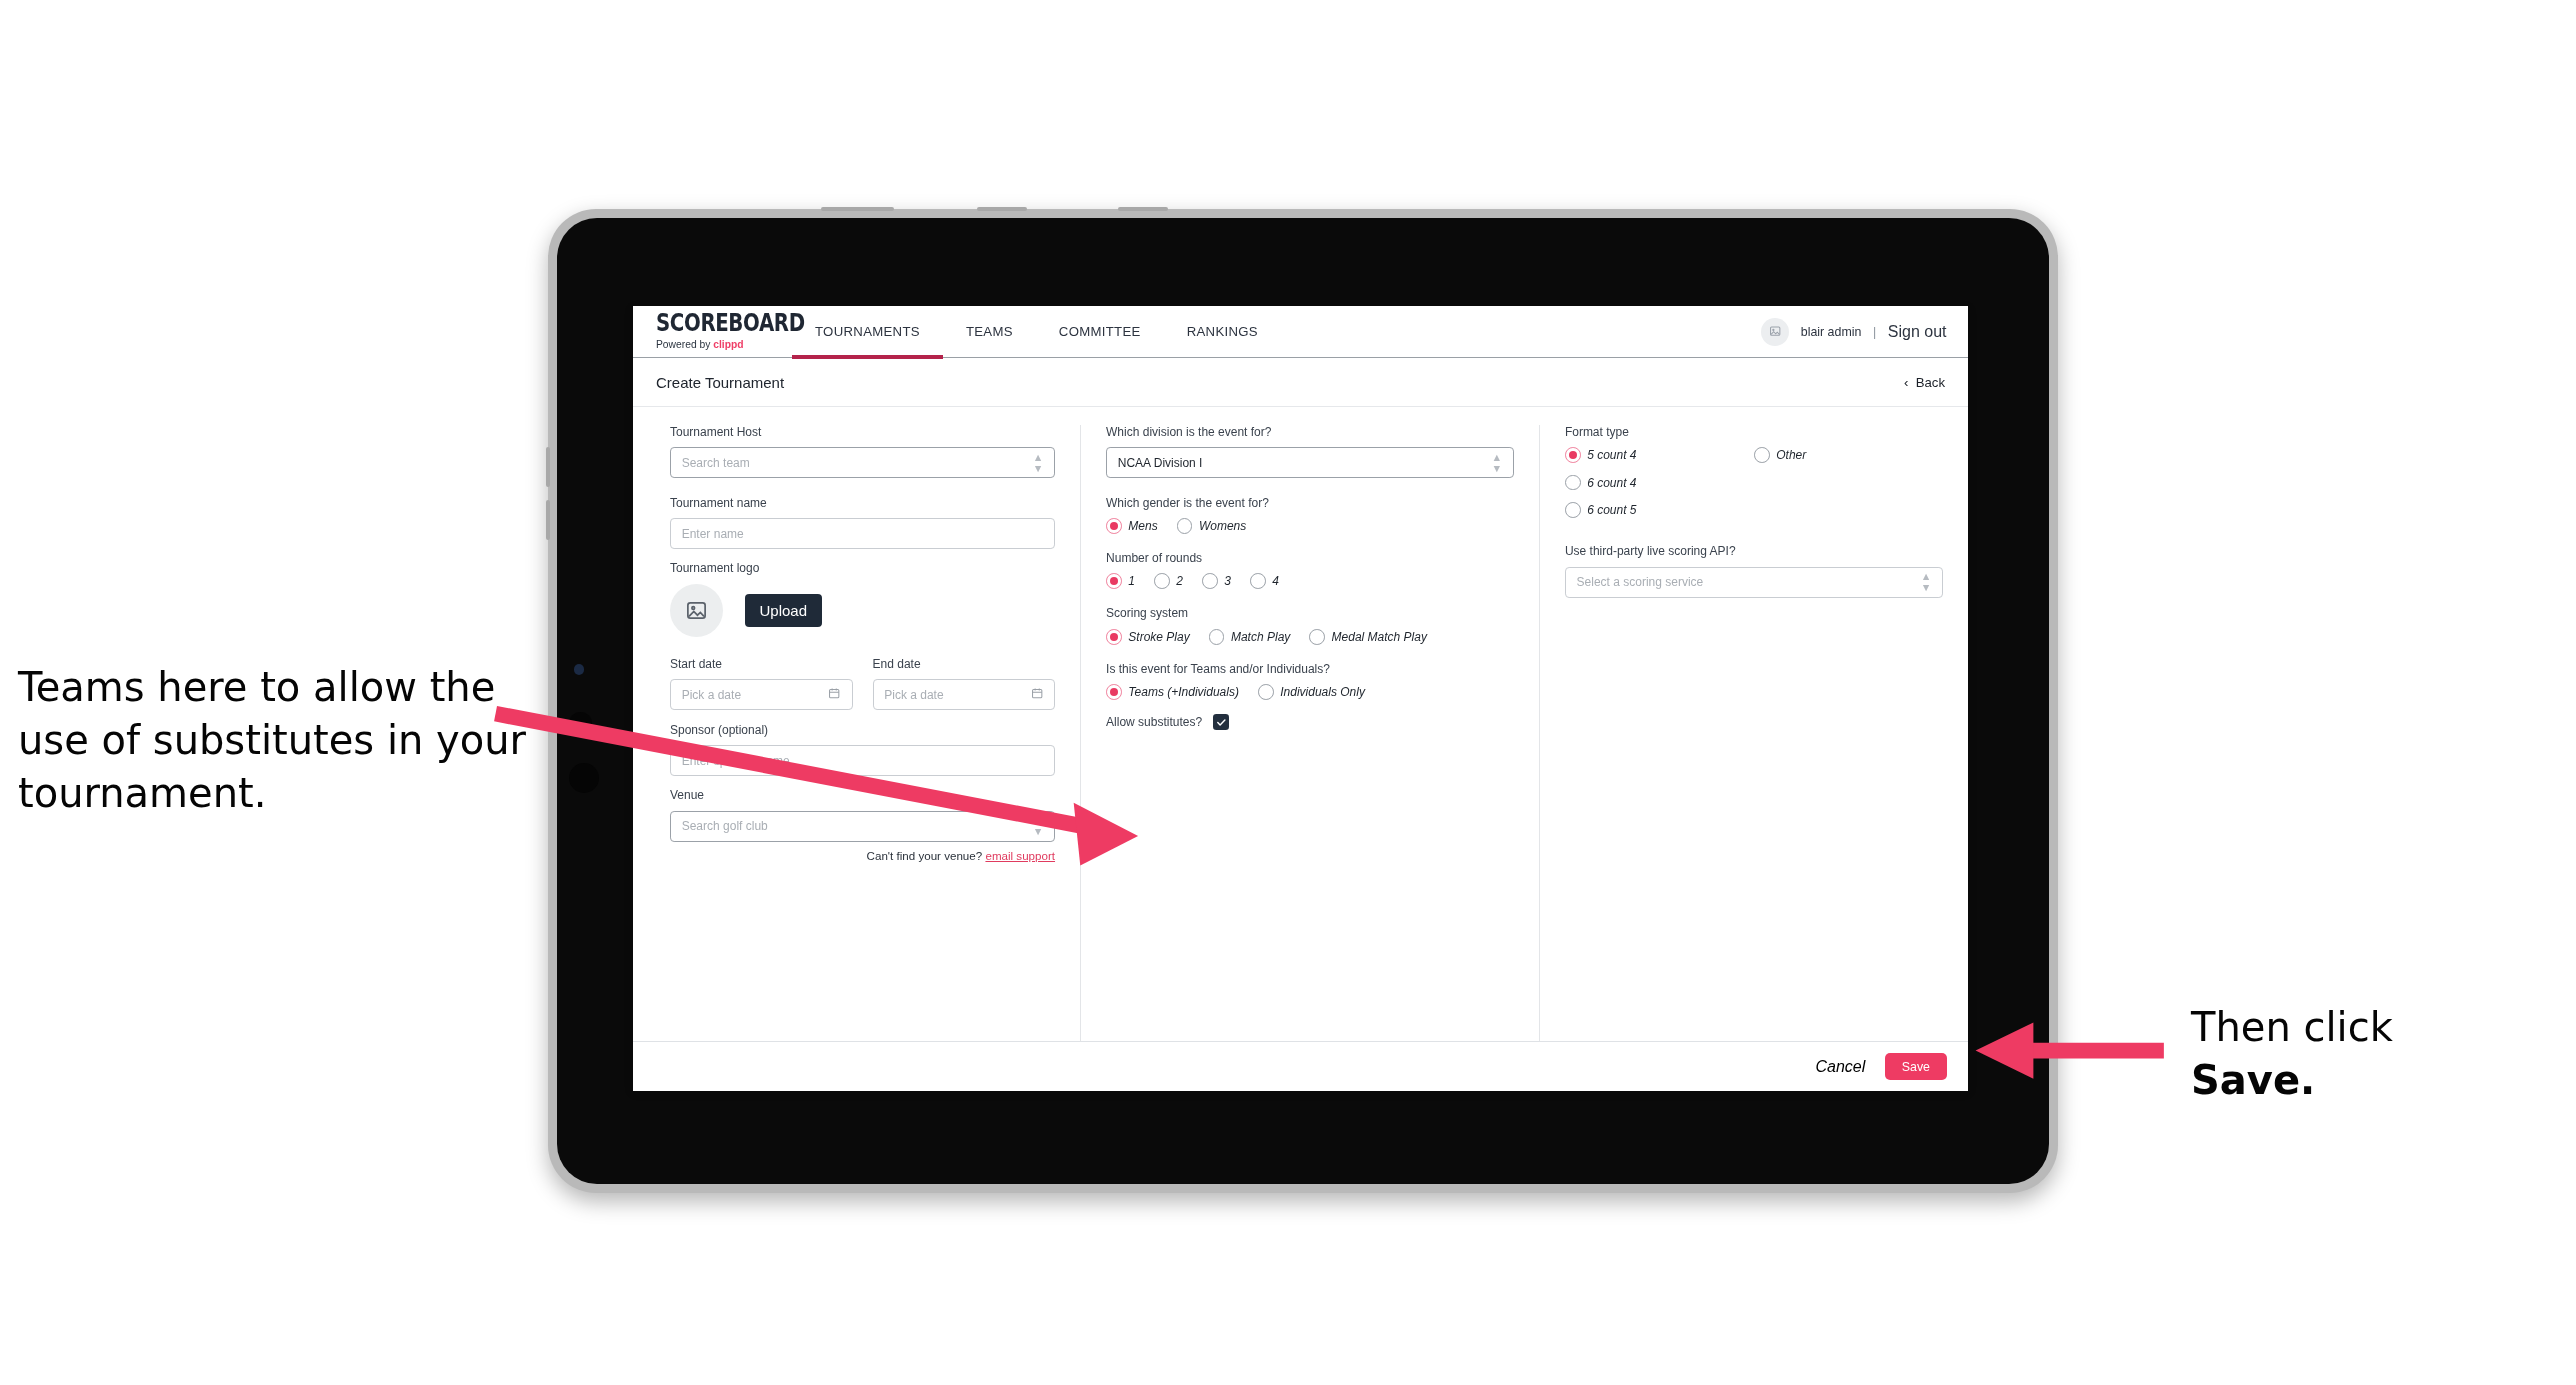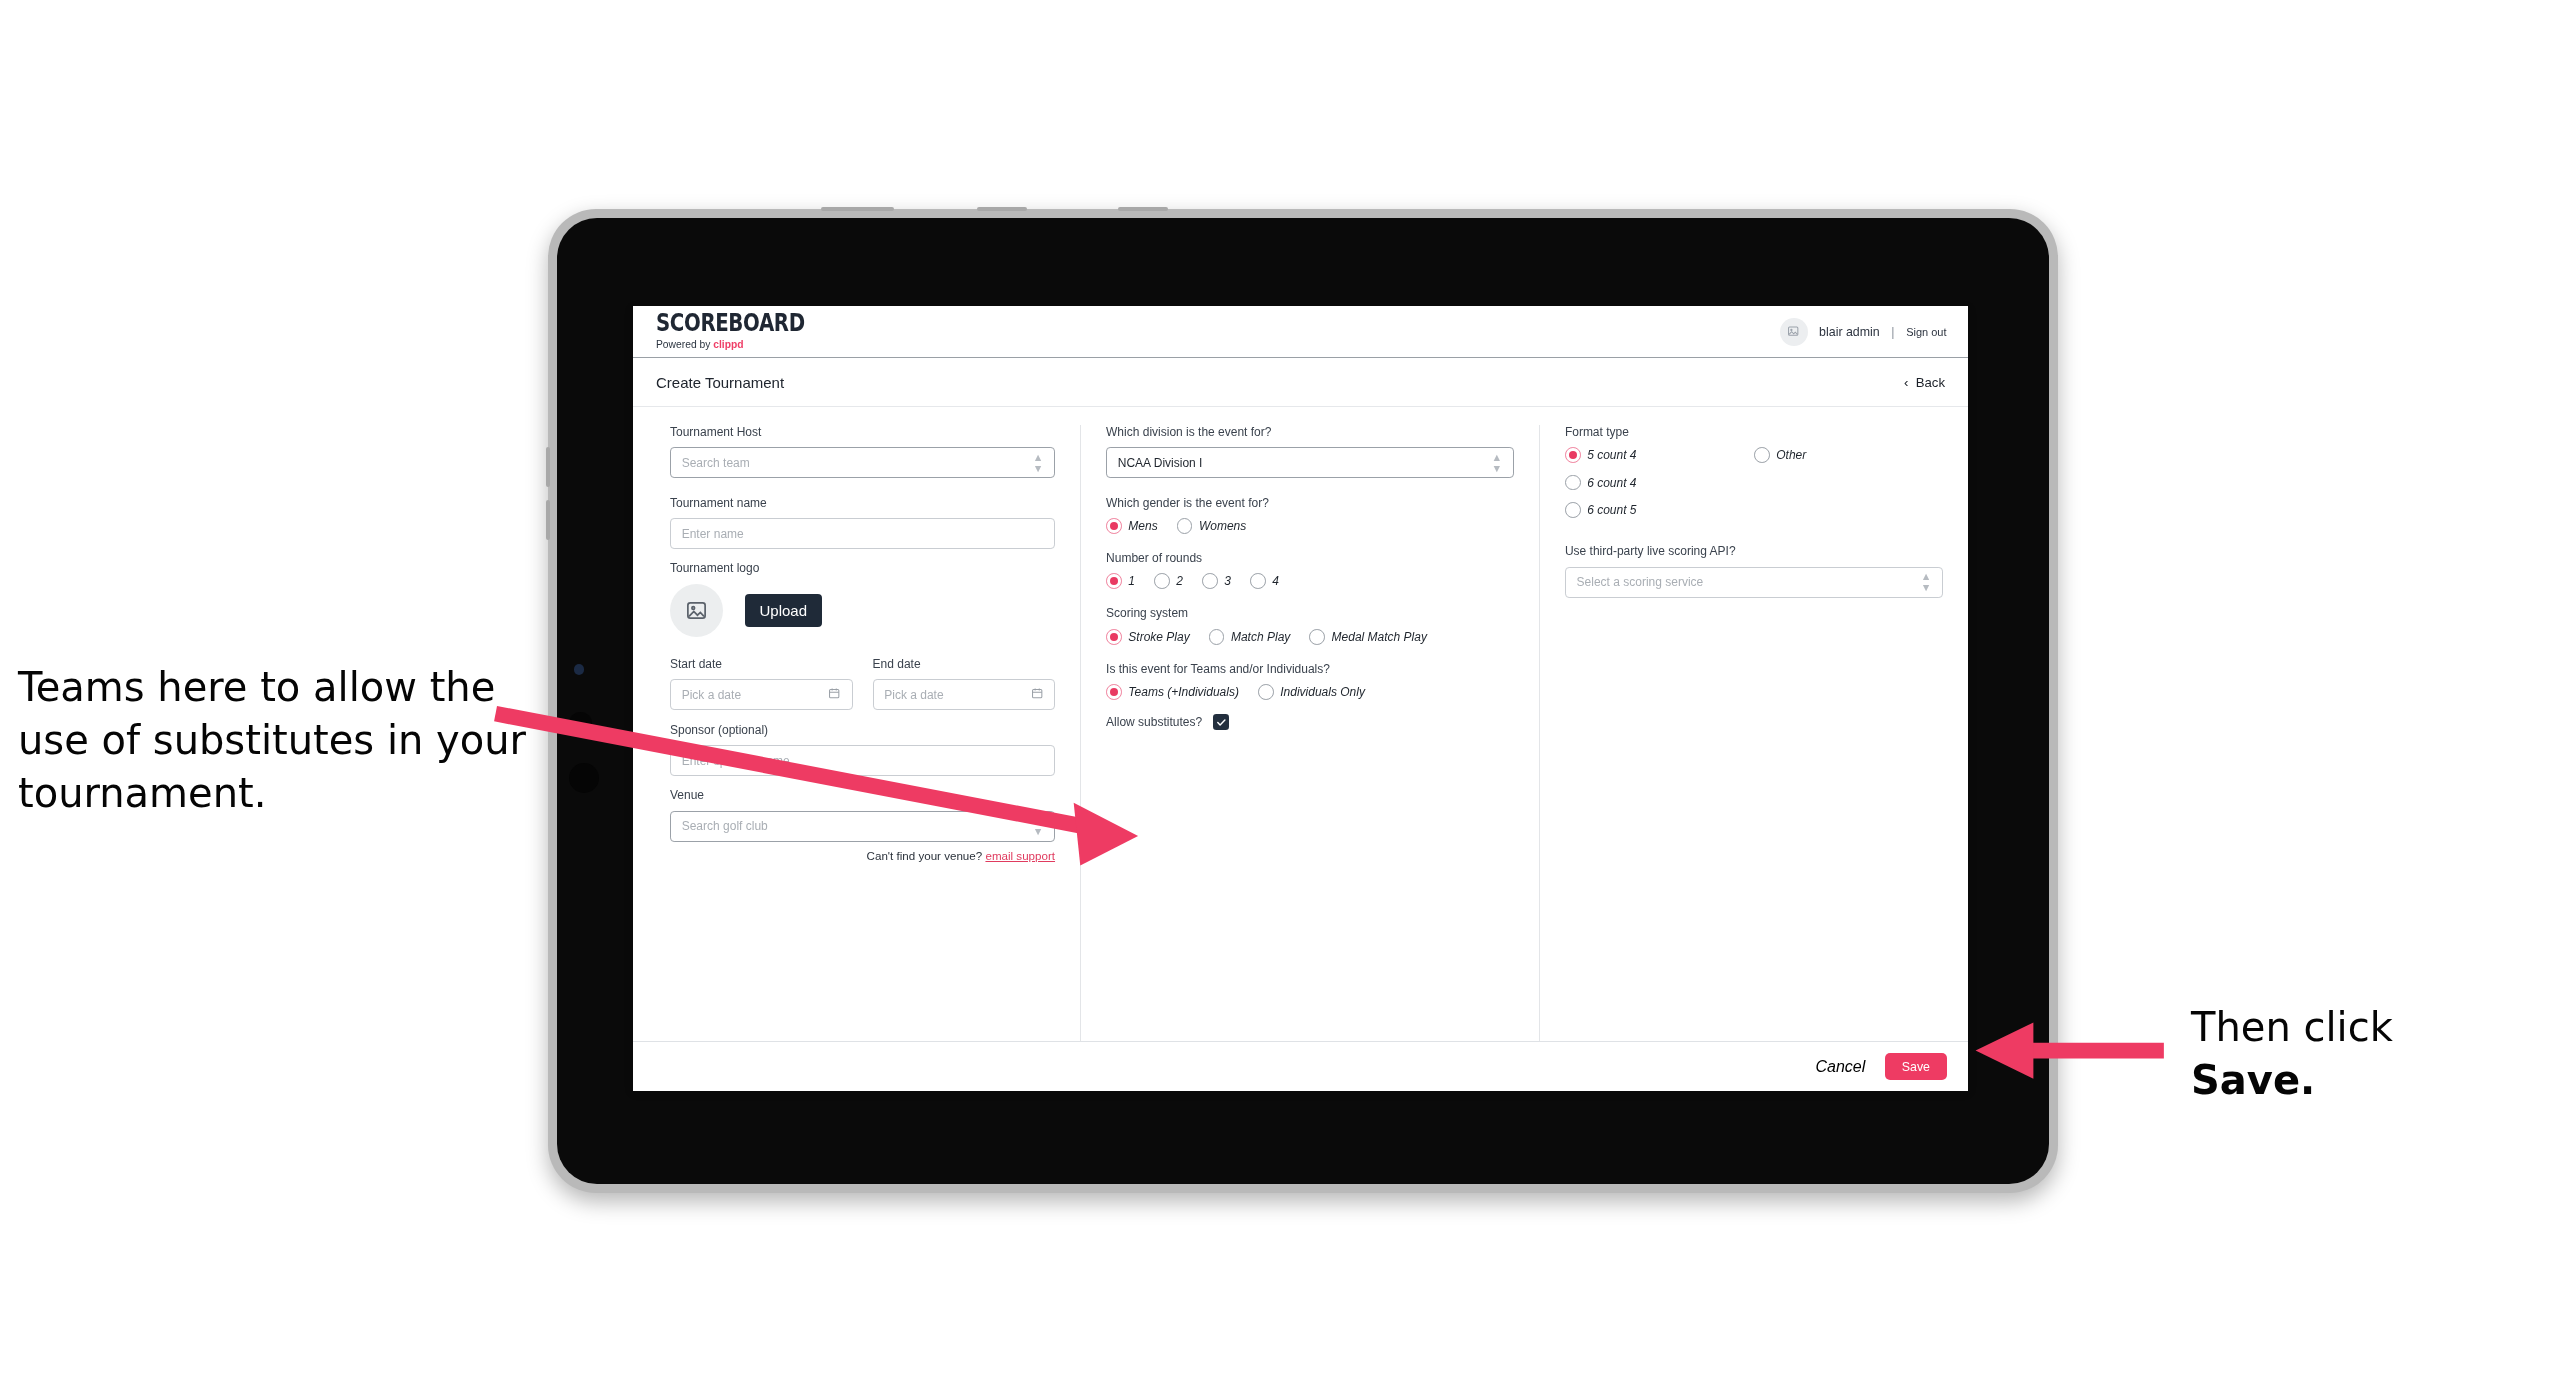--- a/index.html
+++ b/index.html
@@ -135,21 +135,21 @@
   }
   #avatar {
     width: 28px; height: 28px;
     border-radius: 50%;
     background: #eceef0;
     display: flex; align-items: center; justify-content: center;
     color: #9aa1aa;
   }
   #user-name { font-size: 12.4px; color: #2d3440; }
   #sep { font-size: 12.4px; color: #8c939c; }
-  #signout { font-size: 11px; color: #2d3440; cursor: pointer; }
+  #signout { font-size: 16px; color: #2d3440; cursor: pointer; }
 
   
   #page-head {
     height: 48px;
     display: flex;
     align-items: center;
     padding: 0 23px;
     border-bottom: 0.8px solid #e6e8eb;
   }
   #page-title { font-size: 15px; color: #20262f; }
@@ -382,20 +382,26 @@
     <div class="tablet-cam" id="speaker-b"></div>
   </div>
 </div>
 
 <div id="app-card">
 
   <div id="topbar">
     <div id="brand">
       <div id="brand-word">SCOREBOARD</div>
       <div id="brand-sub"><span>Powered by </span><span class="clippd">clippd</span></div>
+    </div>
+    <div id="nav-tabs">
+      <div class="nav-tab active">TOURNAMENTS</div>
+      <div class="nav-tab">TEAMS</div>
+      <div class="nav-tab">COMMITTEE</div>
+      <div class="nav-tab">RANKINGS</div>
     </div>
     <div id="topbar-right">
       <div id="avatar">
         <svg width="12.4" height="12.4" viewBox="0 0 24 24" fill="none" stroke="currentColor" stroke-width="2">
           <rect x="3" y="4" width="18" height="16" rx="2"></rect>
             <circle cx="8.5" cy="9.5" r="1.2"></circle>
             <path d="M4 18l5-5 4 4 3-3 4 4"></path>
         </svg>
       </div>
       <div id="user-name">blair admin</div>

